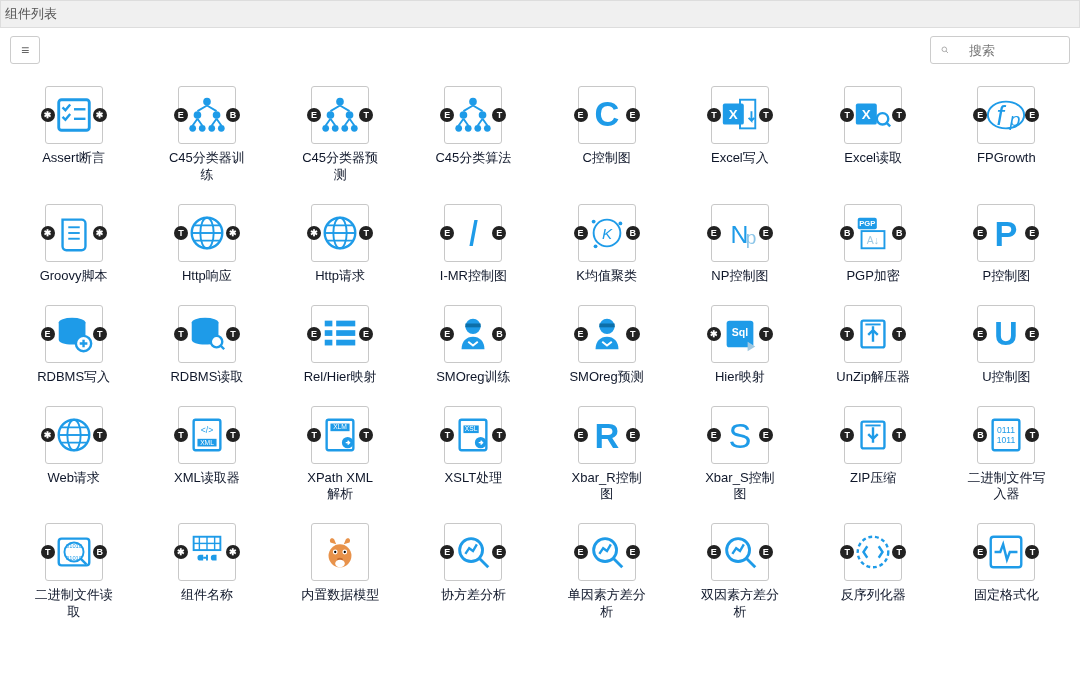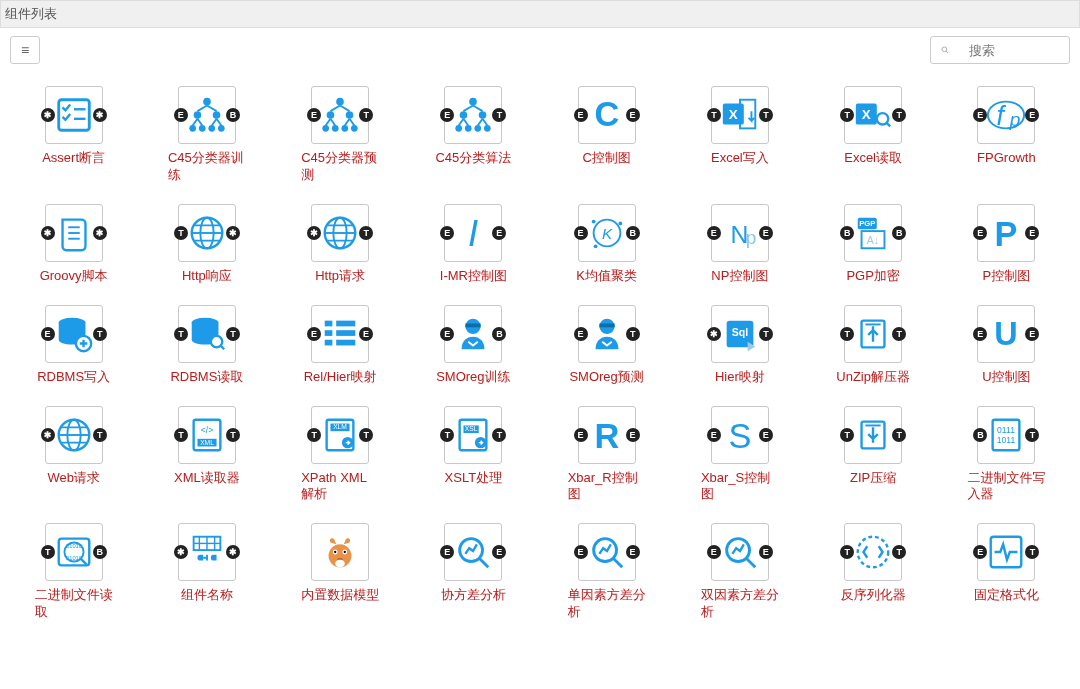--- a/index.html
+++ b/index.html
@@ -13,21 +13,21 @@
 .search-box svg { width:14px; height:14px; fill:none; stroke:#888; stroke-width:2; }
 .search-input { border:none; outline:none; font-size:13px; width:90px; color:#999; }
 .grid { display:grid; grid-template-columns:repeat(8,1fr); gap:18px 10px; padding:12px 12px; }
 .component { display:flex; flex-direction:column; align-items:center; cursor:pointer; }
 .icon-wrap { position:relative; width:62px; height:62px; }
 .icon-box { width:58px; height:58px; border:1px solid #c8c8c8; border-radius:3px; background:#fff; display:flex; align-items:center; justify-content:center; margin:2px; }
 .icon-box svg { width:42px; height:42px; }
 .badge { position:absolute; width:14px; height:14px; border-radius:50%; background:#222; color:#fff; font-size:9px; display:flex; align-items:center; justify-content:center; font-weight:bold; }
 .badge.L { left:-2px; top:50%; transform:translateY(-50%); }
 .badge.R { right:-2px; top:50%; transform:translateY(-50%); }
-.label { margin-top:4px; font-size:13px; color:#b91c1c; text-align:left; line-height:1.3; max-width:78px; word-break:break-all; }
+.label { margin-top:4px; font-size:13px; color:#0f172a; text-align:center; line-height:1.3; max-width:78px; word-break:break-all; }
 </style>
 </head>
 <body>
 
 <div class="panel-header">
   <span>组件列表</span>
 </div>
 
 <div class="toolbar">
   <button class="divider-btn">≡</button>

